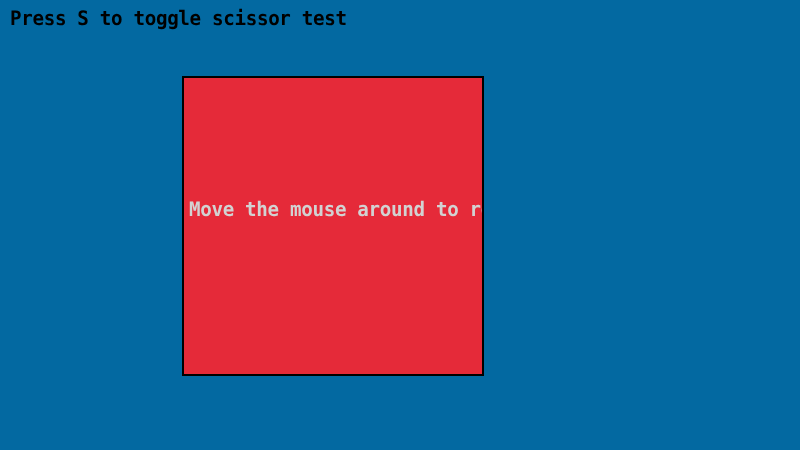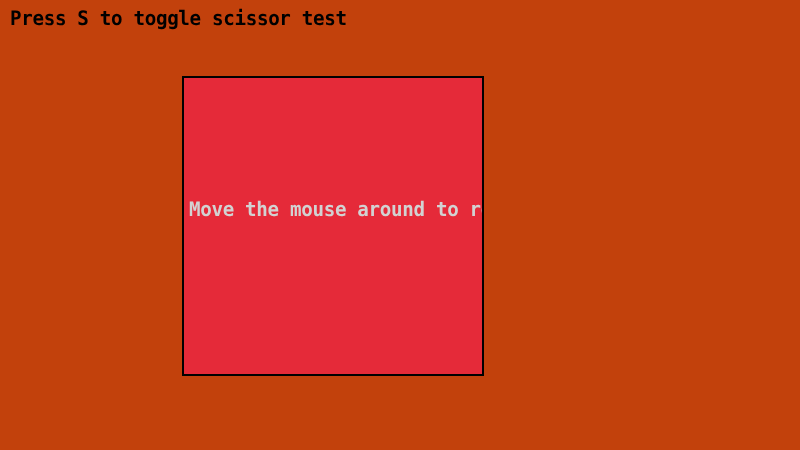--- a/index.html
+++ b/index.html
@@ -9,21 +9,21 @@
   body {
     width: 800px;
     height: 450px;
     overflow: hidden;
     font-family: "DejaVu Sans Mono", monospace;
   }
   #app {
     position: relative;
     width: 800px;
     height: 450px;
-    background: #c2410c;
+    background: #0369a1;
     overflow: hidden;
   }
 
   
   .pixfont {
     font-family: "DejaVu Sans Mono", "Liberation Mono", monospace;
     font-weight: 700;
     font-size: 20px;
     line-height: 20px;
     letter-spacing: -0.35px;

